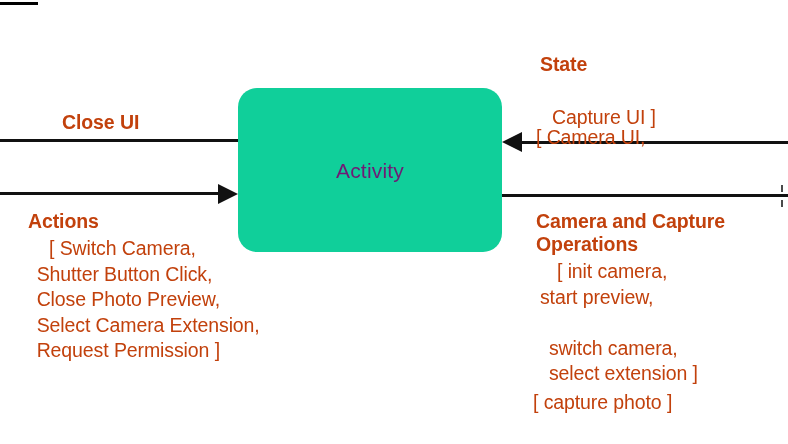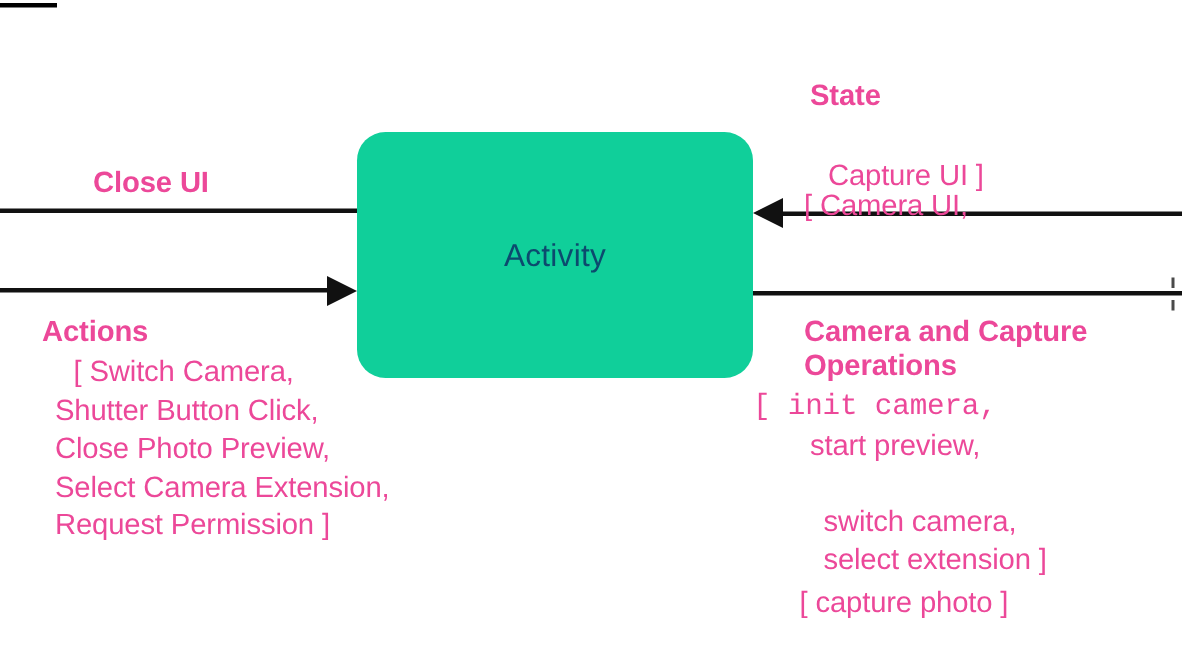--- a/index.html
+++ b/index.html
@@ -33,21 +33,21 @@
     top: 88px;
     width: 264px;
     height: 164px;
     border-radius: 19px;
     background: #10cf9a;
     display: flex;
     align-items: center;
     justify-content: center;
   }
   .activity-label {
-    color: #0c4a6e;
+    color: #701a75;
     font-size: 21px;
     font-weight: 400;
     letter-spacing: 0.2px;
     line-height: 1;
   }
 
   
   .line {
     position: absolute;
     height: 3px;
@@ -67,21 +67,21 @@
   .edge-stub {
     position: absolute;
     width: 2px;
     height: 7px;
     background: #4a4a4a;
   }
 
   
   .txt {
     position: absolute;
-    color: #ec4899;
+    color: #c2410c;
     white-space: pre;
   }
   .hdr {
     font-size: 19.5px;
     font-weight: bold;
     line-height: 23px;
     letter-spacing: -0.1px;
   }
   .body {
     font-size: 19.5px;
@@ -123,19 +123,19 @@
   <div class="txt body" style="left:536px; top:79px;margin-top:46px;">[ Camera UI,</div>
   <div class="txt body" style="left:536px; top:104.5px;">   Capture UI ]</div>
 
   <div class="line" style="left:502px; top:194px; width:286px;"></div>
   <div class="edge-stub" style="left:781px; top:185px;"></div>
   <div class="edge-stub" style="left:781px; top:200px;"></div>
 
   <div class="txt hdr" style="left:536px; top:210px;">Camera and Capture</div>
   <div class="txt hdr" style="left:536px; top:233px;">Operations</div>
 
-  <div class="txt body" style="left:502px; top:259px;font-family:Liberation Mono, monospace;">[ init camera,</div>
+  <div class="txt body" style="left:557px; top:259px;">[ init camera,</div>
   <div class="txt body" style="left:524px; top:284.5px;">   start preview,</div>
   <div class="txt body" style="left:533px; top:335.5px;">   switch camera,</div>
   <div class="txt body" style="left:533px; top:361px;">   select extension ]</div>
   <div class="txt body" style="left:533px; top:390px;">[ capture photo ]</div>
 
 </div>
 
 </body></html>

